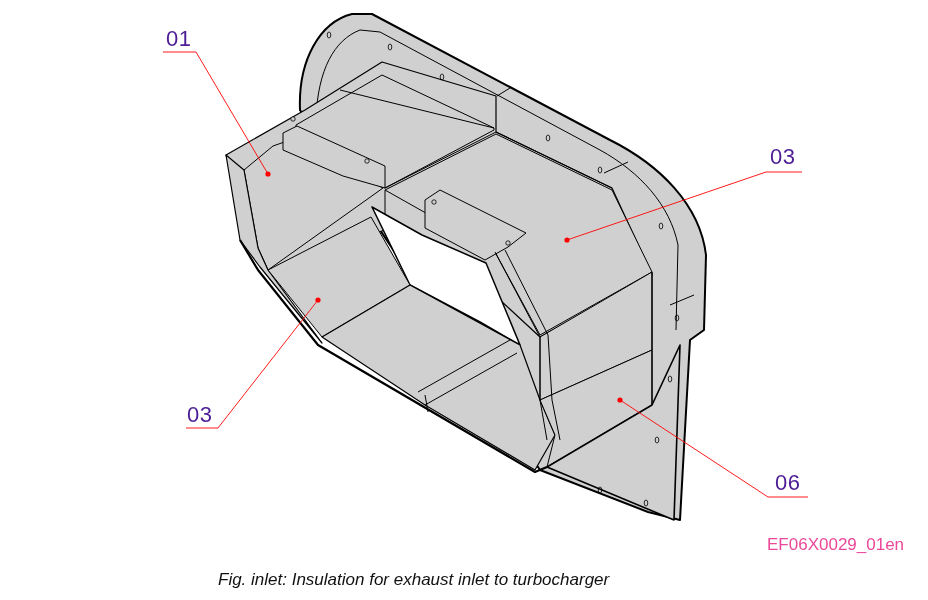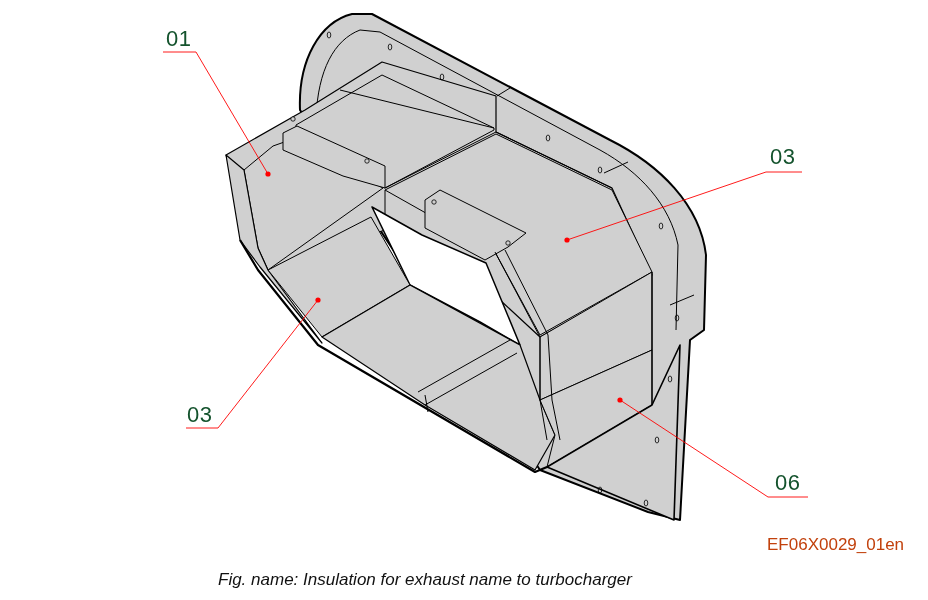--- a/index.html
+++ b/index.html
@@ -1,19 +1,19 @@
 <!DOCTYPE html>
 <html><head>
   <meta charset="utf-8">
   <style>
     html, body { margin: 0; padding: 0; background: #ffffff; }
     body { width: 928px; height: 600px; position: relative; overflow: hidden; font-family: "Liberation Sans", sans-serif; }
     #figure { position: absolute; left: 0; top: 0; width: 928px; height: 600px; }
-    .callout-label { position: absolute; font-family: "Liberation Sans", sans-serif; font-size: 22px; color: #14532d; line-height: 1; letter-spacing: 0.5px; }
-    .figure-id { position: absolute; left: 767px; top: 535px; font-family: "Liberation Sans", sans-serif; font-size: 17px; color: #c2410c; }
+    .callout-label { position: absolute; font-family: "Liberation Sans", sans-serif; font-size: 22px; color: #4c1d95; line-height: 1; letter-spacing: 0.5px; }
+    .figure-id { position: absolute; left: 767px; top: 535px; font-family: "Liberation Sans", sans-serif; font-size: 17px; color: #ec4899; }
     .caption { position: absolute; left: 218px; top: 570px; font-family: "Liberation Sans", sans-serif; font-style: italic; font-size: 17px; color: #111111; }
   </style>
 </head>
 <body>
 
 <svg id="figure" viewBox="0 0 928 600" xmlns="http://www.w3.org/2000/svg">
   <g stroke="#000" stroke-linejoin="round" fill="#d0d0d0">
 
     <path stroke-width="2" d="M300,110 C298,60 320,22 352,14 L372,14 L610,140 C660,165 700,205 706,255 L704,330 L690,340 L680,520 L648,512 L540,470 L300,110 Z"></path>
 
@@ -91,13 +91,13 @@
     <circle cx="620" cy="400" r="2.6"></circle>
   </g>
 </svg>
 
 <span class="callout-label" style="left:166px; top:28px;">01</span>
 <span class="callout-label" style="left:770px; top:146px;">03</span>
 <span class="callout-label" style="left:187px; top:404px;">03</span>
 <span class="callout-label" style="left:775px; top:472px;">06</span>
 
 <div class="figure-id">EF06X0029_01en</div>
-<div class="caption">Fig. name: Insulation for exhaust name to turbocharger</div>
+<div class="caption">Fig. inlet: Insulation for exhaust inlet to turbocharger</div>
 
 </body></html>

